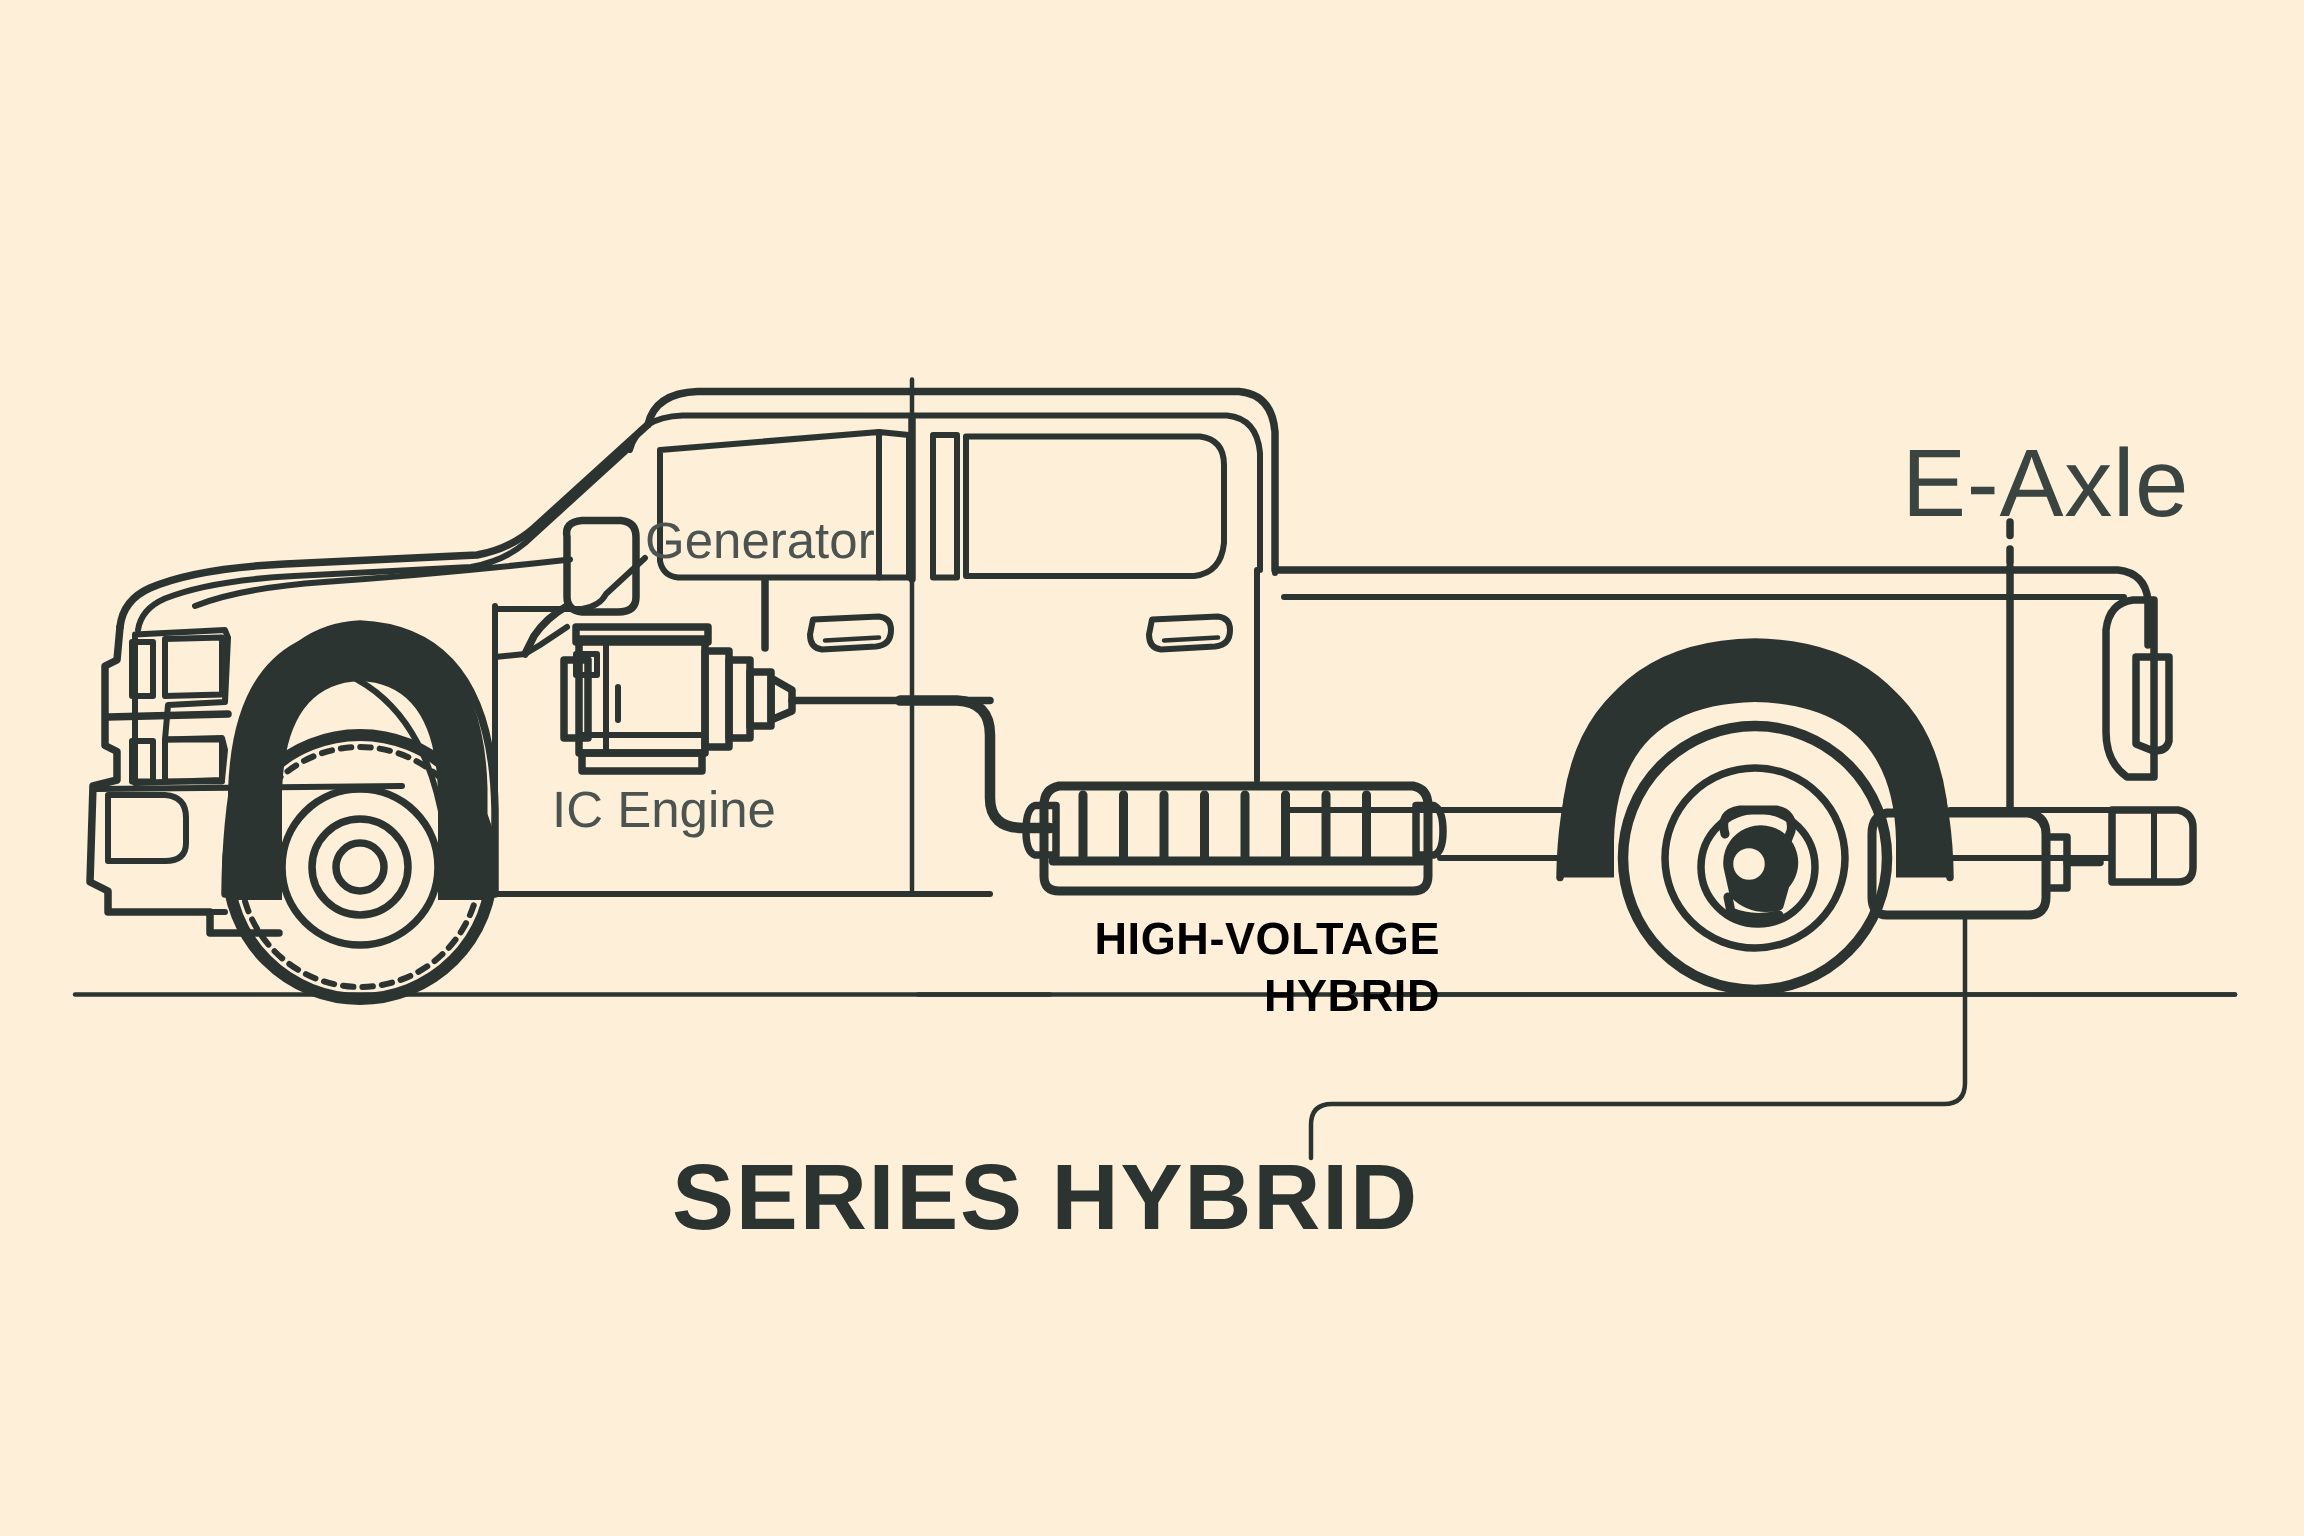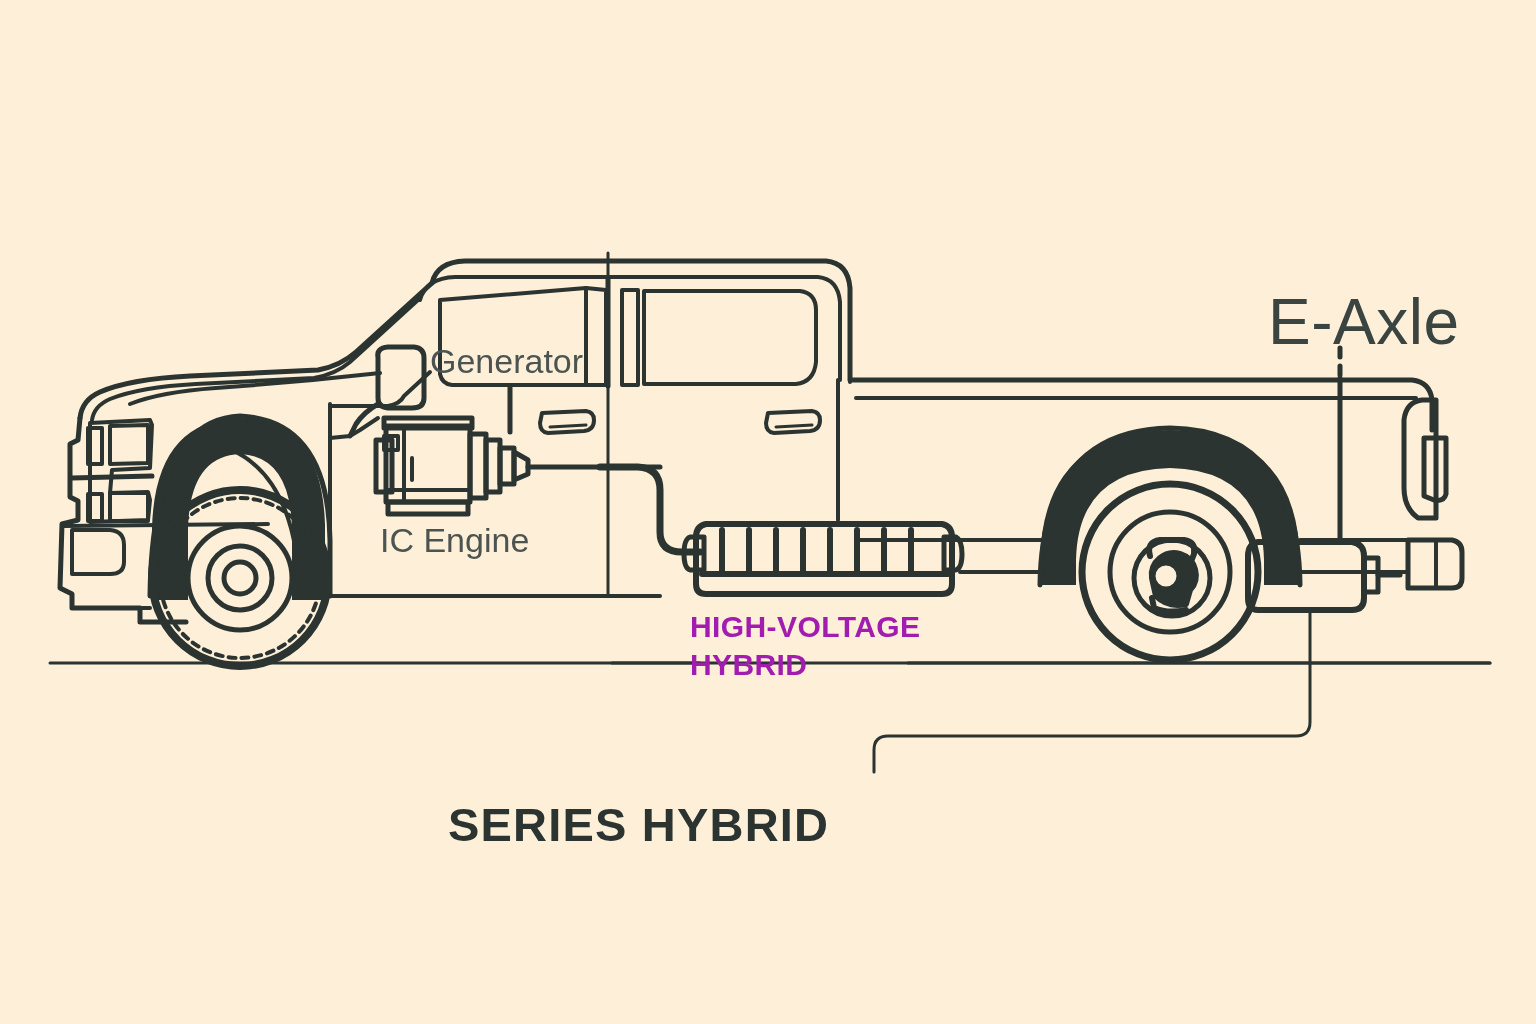--- a/index.html
+++ b/index.html
@@ -27,49 +27,49 @@
     color: #2b3431;
   }
   #lbl-generator {
     left: 430px;
     top: 344px;
     font-size: 34px;
     color: #4c5451;
     font-weight: 400;
   }
   #lbl-icengine {
-    left: 380px;
+    left: 368px;
     top: 523px;
     font-size: 34px;
     color: #4c5451;
     font-weight: 400;
   }
   #lbl-eaxle {
     left: 1268px;
     top: 290px;
     font-size: 64px;
     color: #3a4441;
     font-weight: 400;
     letter-spacing: 0.5px;
   }
   #lbl-battery {
     left: 690px;
     top: 608px;
     width: 270px;
-    text-align: left;
+    text-align: right;
     font-size: 30px;
     font-weight: 700;
-    color: #a21caf;
+    color: #000000;
     letter-spacing: 0.4px;
     line-height: 1.28;
   }
   #lbl-title {
     left: 448px;
-    top: 801px;
-    font-size: 47px;
+    top: 768px;
+    font-size: 62px;
     font-weight: 700;
     color: #2b3431;
     letter-spacing: 1.2px;
   }
 </style>
 </head>
 <body>
 
 <div id="stage">
 

